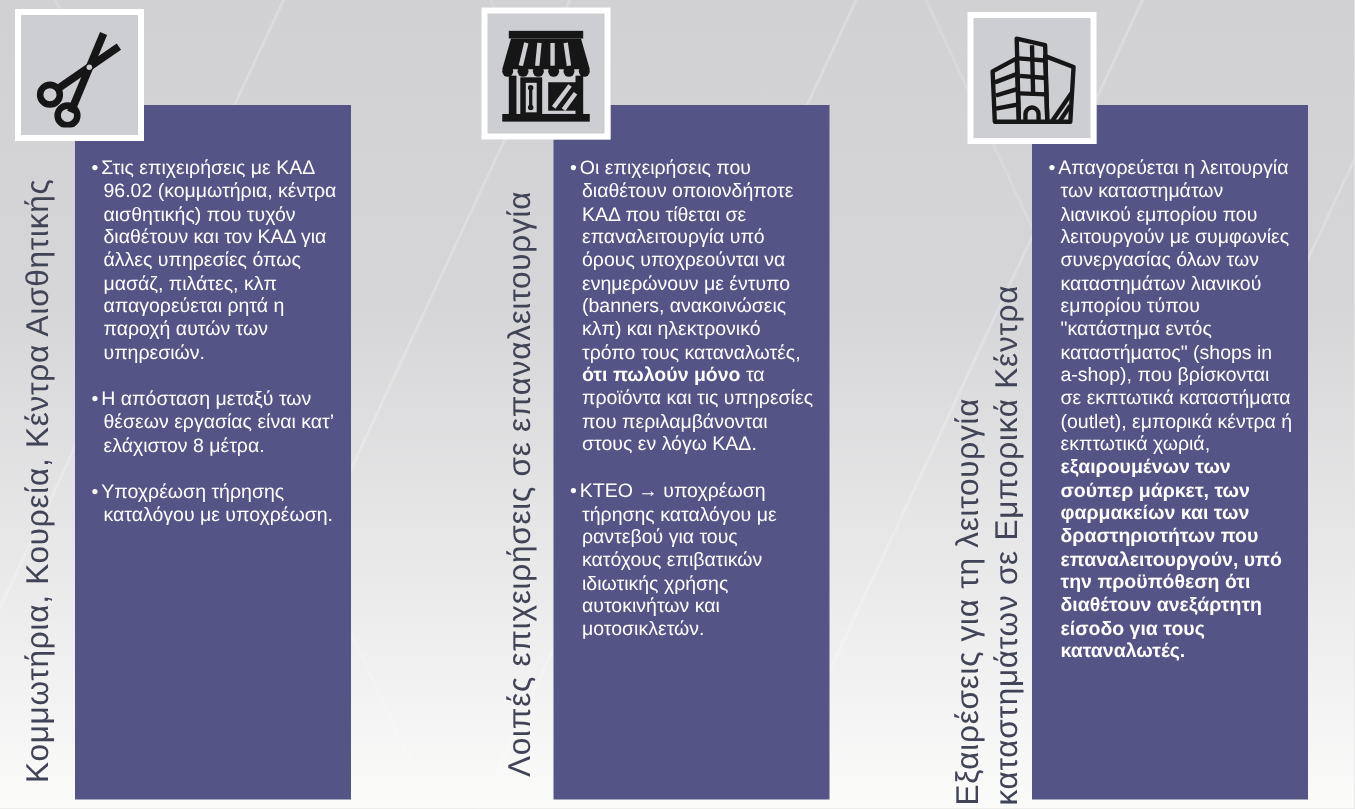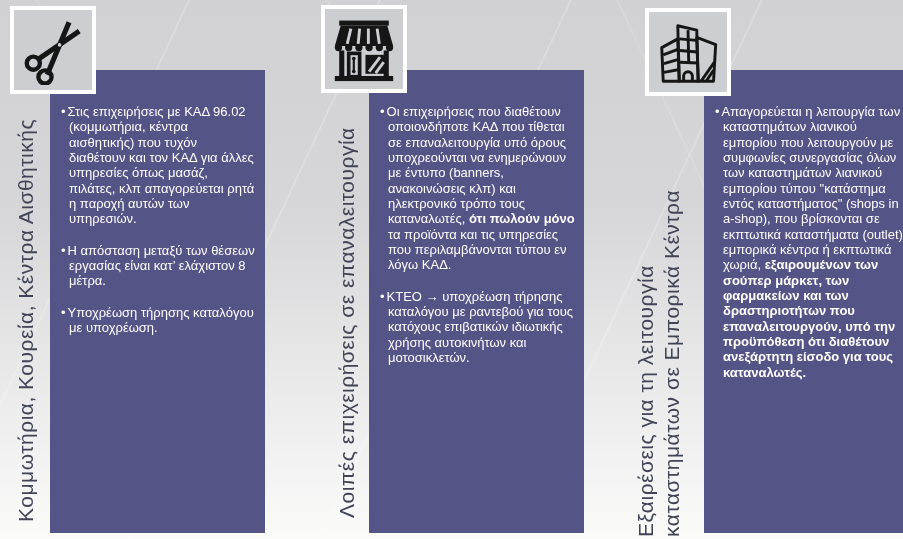--- a/index.html
+++ b/index.html
@@ -9,25 +9,25 @@
     background:linear-gradient(180deg,var(--bg-top,#d1d1d4) 0%,#d6d6d8 38%,#e9e9ea 70%,var(--bg-bottom,#fbfbfa) 100%);
   }
   .slide::after{
     content:"";position:absolute;inset:0;pointer-events:none;
     background:
       repeating-linear-gradient(115deg,transparent 0 170px,rgba(255,255,255,.55) 171px,transparent 173px),
       repeating-linear-gradient(65deg,transparent 0 260px,rgba(255,255,255,.35) 261px,transparent 263px);
     opacity:.5;
   }
   .panel{
-    position:absolute;top:70px;width:215px;height:463px;box-sizing:border-box;
+    position:absolute;top:70px;width:184px;height:463px;box-sizing:border-box;
     background:var(--panel-bg,#555487);color:var(--panel-text,#fff);
     padding:34px 9px 0 11px;font-size:13px;line-height:1.18;z-index:1;
   }
-  .p1{left:50px}.p2{left:369px}.p3{left:704px}
+  .p1{left:50px}.p2{left:369px}.p3{left:688px}
   .bullet{margin:0 0 16px 0;padding-left:8px;text-indent:-8px;}
   .bullet .mark{margin-right:2px;}
   .bullet .b{font-weight:bold;text-align:right;}
   .icon-box{
     position:absolute;width:78px;height:80px;z-index:2;
     background:var(--icon-box-bg,#cdced2);border:4px solid var(--icon-box-border,#fff);
     display:flex;align-items:center;justify-content:center;
   }
   .ib1{left:10px;top:6px}.ib2{left:321px;top:5px}.ib3{left:645px;top:8px}
   .icon-box svg{width:70px;height:70px;display:block;}
@@ -94,21 +94,21 @@
       <g stroke="#cdced2" stroke-width="4">
         <line x1="55" y1="79" x2="70" y2="59"></line>
         <line x1="64" y1="81" x2="75" y2="66"></line>
       </g>
     </svg>
   </div>
   <div class="vtitle vt2">
       <div class="vtitle-line">Λοιπές επιχειρήσεις σε επαναλειτουργία</div>
     </div>
   <div class="panel p2">
-      <div class="bullet"><span class="mark">•</span><span>Οι επιχειρήσεις που διαθέτουν οποιονδήποτε ΚΑΔ που τίθεται σε επαναλειτουργία υπό όρους υποχρεούνται να ενημερώνουν με έντυπο (banners, ανακοινώσεις κλπ) και ηλεκτρονικό τρόπο τους καταναλωτές, </span><span class="b">ότι πωλούν μόνο</span><span> τα προϊόντα και τις υπηρεσίες που περιλαμβάνονται τύπου εν λόγω ΚΑΔ.</span></div>
+      <div class="bullet"><span class="mark">•</span><span>Οι επιχειρήσεις που διαθέτουν οποιονδήποτε ΚΑΔ που τίθεται σε επαναλειτουργία υπό όρους υποχρεούνται να ενημερώνουν με έντυπο (banners, ανακοινώσεις κλπ) και ηλεκτρονικό τρόπο τους καταναλωτές, </span><span class="b">ότι πωλούν μόνο</span><span> τα προϊόντα και τις υπηρεσίες που περιλαμβάνονται στους εν λόγω ΚΑΔ.</span></div>
       <div class="bullet"><span class="mark">•</span><span>ΚΤΕΟ → υποχρέωση τήρησης καταλόγου με ραντεβού για τους κατόχους επιβατικών ιδιωτικής χρήσης αυτοκινήτων και μοτοσικλετών.</span></div>
     </div>
 
   <div class="icon-box ib3">
     <svg viewBox="0 0 96 96" aria-hidden="true">
       <g stroke="#161616" stroke-width="4" fill="none" stroke-linejoin="round">
         <polygon points="12,42 34,30 36,88 14,88"></polygon>
         <line x1="14" y1="52" x2="35" y2="44"></line>
         <line x1="15" y1="64" x2="35" y2="58"></line>
         <line x1="15" y1="76" x2="36" y2="72"></line>

